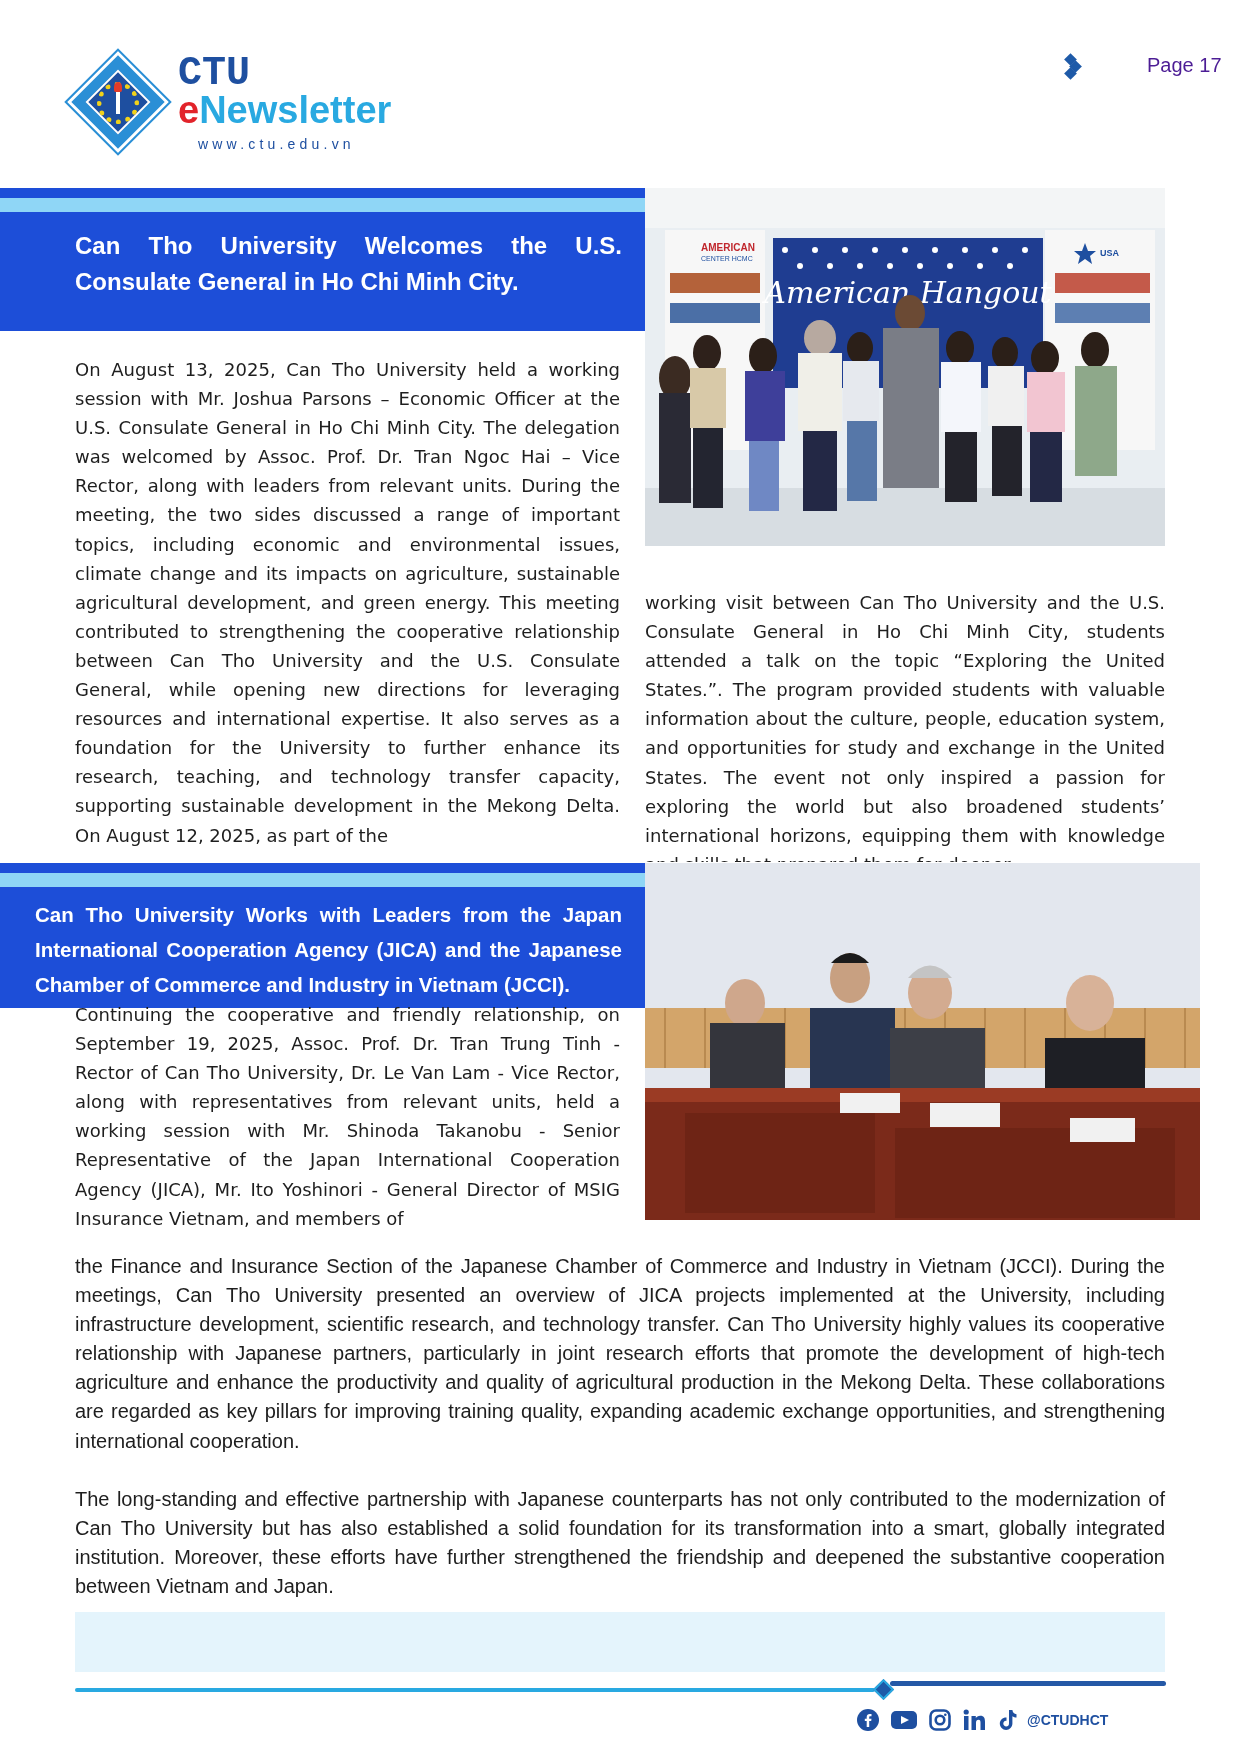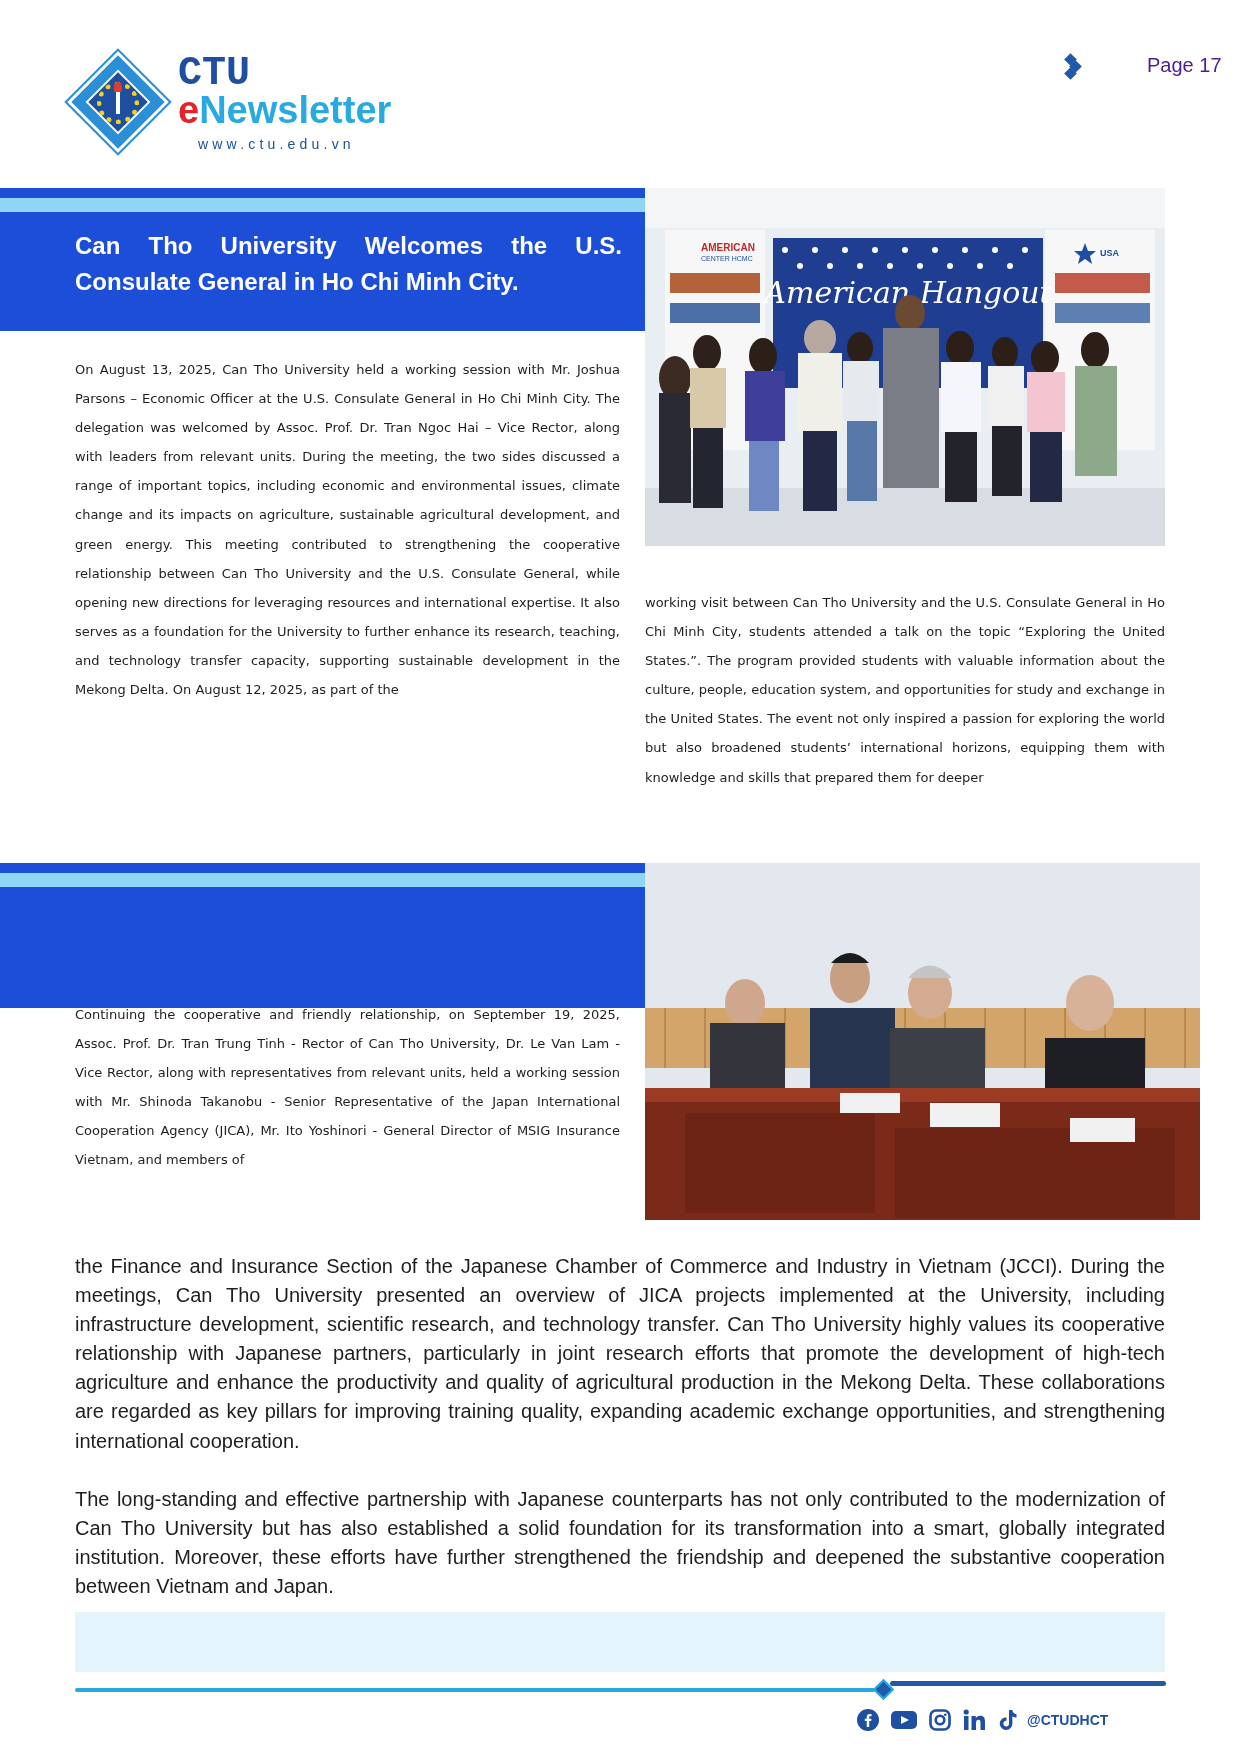--- a/index.html
+++ b/index.html
@@ -21,21 +21,21 @@
   .page-num{left:1100px;top:54px;font-family:"Liberation Sans",sans-serif;font-size:20px;color:#4c1d95;margin-left:47px;}
   
   .sec-header{left:0;width:648px;background:#1d4ed8;}
   .sec-stripe{position:absolute;left:0;right:0;top:10px;height:14px;background:#8fd6f6;}
   .sec-title{position:absolute;color:#ffffff;font-family:"Liberation Sans",sans-serif;font-weight:bold;}
   .h1 .sec-title{left:75px;right:26px;top:40px;font-size:24px;line-height:36px;text-align:justify;text-align-last:left;}
   .h2 .sec-title{left:35px;right:26px;top:34px;font-size:20.5px;line-height:35px;text-align:justify;text-align-last:left;}
   
   .photo{overflow:hidden;}
   
-  .para{font-family:"DejaVu Sans",sans-serif;font-size:13px;line-height:29.1px;text-align:justify;color:#1e1e1e;margin:0;}
+  .para{font-family:"DejaVu Sans",sans-serif;font-size:18px;line-height:29.1px;text-align:justify;color:#1e1e1e;margin:0;}
   .para-wide{font-family:"Liberation Sans",sans-serif;font-size:20px;line-height:29.1px;text-align:justify;color:#1e1e1e;margin:0;}
   .col-clip{overflow:hidden;}
   .blue-box{left:75px;top:1612px;width:1090px;height:60px;background:#e4f4fc;}
   .footer-line-left{left:75px;top:1688px;width:800px;height:4px;background:#29a9e1;border-radius:2px;}
   .footer-diamond{left:876px;top:1682px;width:11px;height:11px;background:#1e5aa8;border:2px solid #29a9e1;transform:rotate(45deg);}
   .footer-line-right{left:890px;top:1681px;width:276px;height:5px;background:#2458a6;border-radius:3px;}
   .social{left:857px;top:1705px;height:30px;display:flex;align-items:center;gap:12px;color:#1e4fa0;}
   .social .ic{display:inline-flex;align-items:center;justify-content:center;}
   .social .handle{font-family:"Liberation Sans",sans-serif;font-weight:bold;font-size:14px;color:#1e4fa0;margin-left:-2px;}
 </style>
@@ -136,20 +136,21 @@
 
 <div class="abs col-clip" style="left:75px;top:355px;width:545px;height:496px;">
   <p class="para">On August 13, 2025, Can Tho University held a working session with Mr. Joshua Parsons – Economic Officer at the U.S. Consulate General in Ho Chi Minh City. The delegation was welcomed by Assoc. Prof. Dr. Tran Ngoc Hai – Vice Rector, along with leaders from relevant units. During the meeting, the two sides discussed a range of important topics, including economic and environmental issues, climate change and its impacts on agriculture, sustainable agricultural development, and green energy. This meeting contributed to strengthening the cooperative relationship between Can Tho University and the U.S. Consulate General, while opening new directions for leveraging resources and international expertise. It also serves as a foundation for the University to further enhance its research, teaching, and technology transfer capacity, supporting sustainable development in the Mekong Delta. On August 12, 2025, as part of the</p>
 </div>
 <div class="abs col-clip" style="left:645px;top:588px;width:520px;height:274px;">
   <p class="para">working visit between Can Tho University and the U.S. Consulate General in Ho Chi Minh City, students attended a talk on the topic “Exploring the United States.”. The program provided students with valuable information about the culture, people, education system, and opportunities for study and exchange in the United States. The event not only inspired a passion for exploring the world but also broadened students’ international horizons, equipping them with knowledge and skills that prepared them for deeper</p>
 </div>
 
 <div class="abs sec-header h2" style="top:863px;height:145px;">
   <div class="sec-stripe"></div>
+  <div class="sec-title">Can Tho University Works with Leaders from the Japan International Cooperation Agency (JICA) and the Japanese Chamber of Commerce and Industry in Vietnam (JCCI).</div>
 </div>
 
 <div class="abs photo" style="left:645px;top:863px;width:555px;height:357px;">
   <svg width="555" height="357" viewBox="0 0 555 357">
     <rect width="555" height="357" fill="#e3e7ee"></rect>
     <rect x="0" y="145" width="555" height="60" fill="#d3a56a"></rect>
     <g stroke="#b98a50" stroke-width="2">
       <line x1="20" y1="145" x2="20" y2="205"></line>
         <line x1="60" y1="145" x2="60" y2="205"></line>
         <line x1="100" y1="145" x2="100" y2="205"></line>

